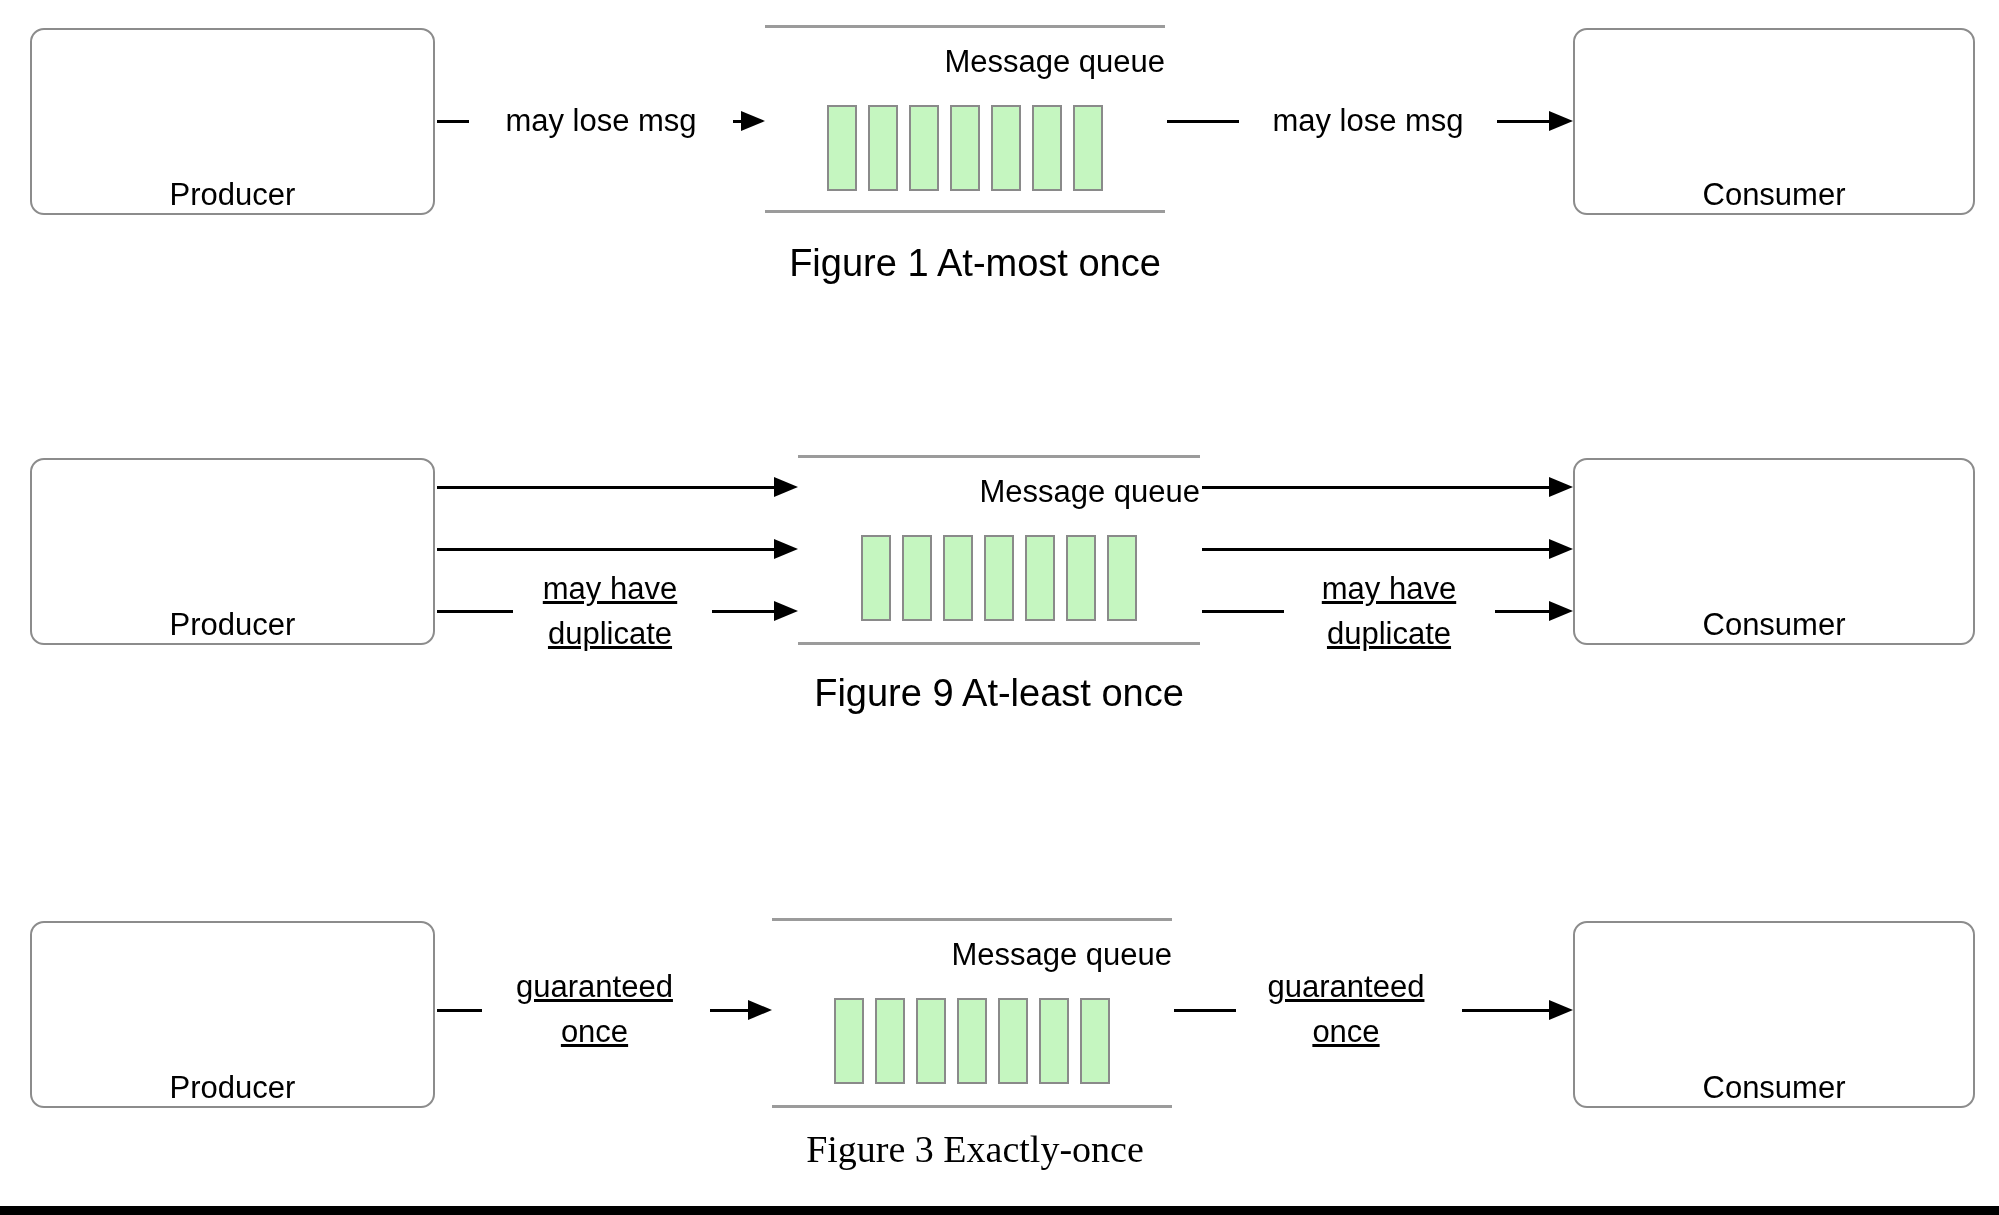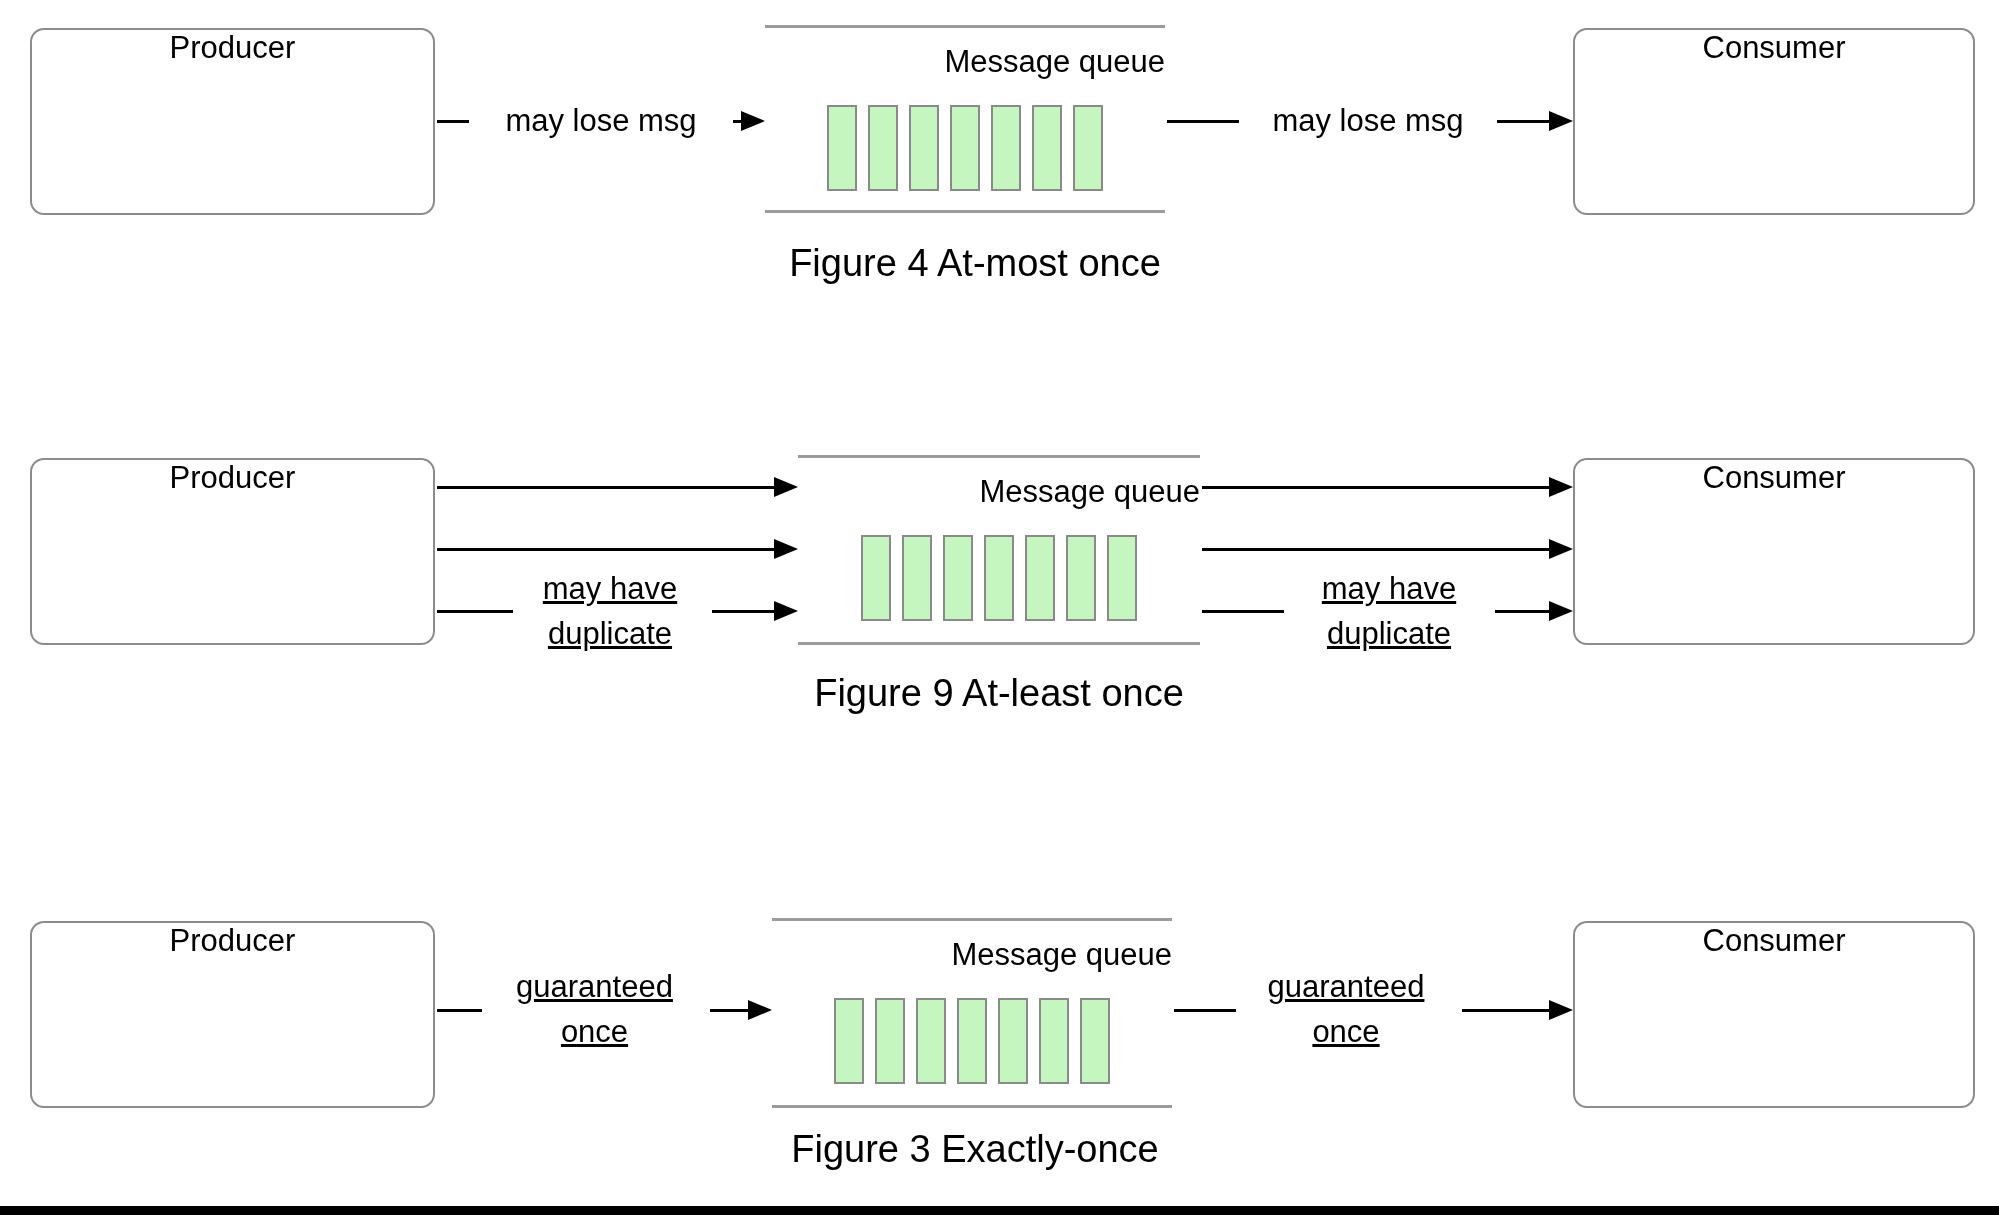--- a/index.html
+++ b/index.html
@@ -20,21 +20,21 @@
     overflow:hidden;
     font-family:"Liberation Sans","DejaVu Sans",sans-serif;
     color:var(--text);
   }
   .node{
     position:absolute;
     height:187px;
     background:#ffffff;
     border:2.5px solid var(--box-border);
     border-radius:14px;
-    display:flex;align-items:flex-start;justify-content:center;
+    display:flex;align-items:flex-end;justify-content:center;
     font-size:31px;
     box-sizing:border-box;
   }
   .hline{
     position:absolute;
     height:0;
     border-top:3px solid var(--line);
   }
   .ahead{
     position:absolute;
@@ -117,21 +117,21 @@
 
     <div class="hline" style="left:1167px;top:120px;width:72px;"></div>
     <div class="alabel" style="left:1243px;top:99px;width:250px;">may lose msg</div>
     <div class="hline" style="left:1497px;top:120px;width:54px;"></div>
     <div class="ahead" style="left:1549px;top:111px;"></div>
 
     <div class="node" style="left:1573px;top:28px;width:402px;">
       <span>Consumer</span>
     </div>
 
-    <div class="caption" style="left:715px;top:240px;width:520px;">Figure 4 At-most once</div>
+    <div class="caption" style="left:715px;top:240px;width:520px;">Figure 1 At-most once</div>
   </div>
 
   <div>
     <div class="node" style="left:30px;top:458px;width:405px;">
       <span>Producer</span>
     </div>
 
     <div class="hline" style="left:437px;top:486px;width:339px;"></div>
     <div class="ahead" style="left:774px;top:477px;"></div>
     <div class="hline" style="left:437px;top:548px;width:339px;"></div>
@@ -211,17 +211,17 @@
       <span>guaranteed</span>
       <span>once</span>
     </div>
     <div class="hline" style="left:1462px;top:1009px;width:88px;"></div>
     <div class="ahead" style="left:1549px;top:1000px;"></div>
 
     <div class="node" style="left:1573px;top:921px;width:402px;">
       <span>Consumer</span>
     </div>
 
-    <div class="caption" style="left:715px;top:1126px;width:520px;">Figure 3 Exactly-once</div>
+    <div class="caption" style="left:715px;top:1126px;width:520px;font-family:Liberation Serif, serif;">Figure 3 Exactly-once</div>
   </div>
 
   <div class="bottom-rule"></div>
 </div>
 
 </body></html>

